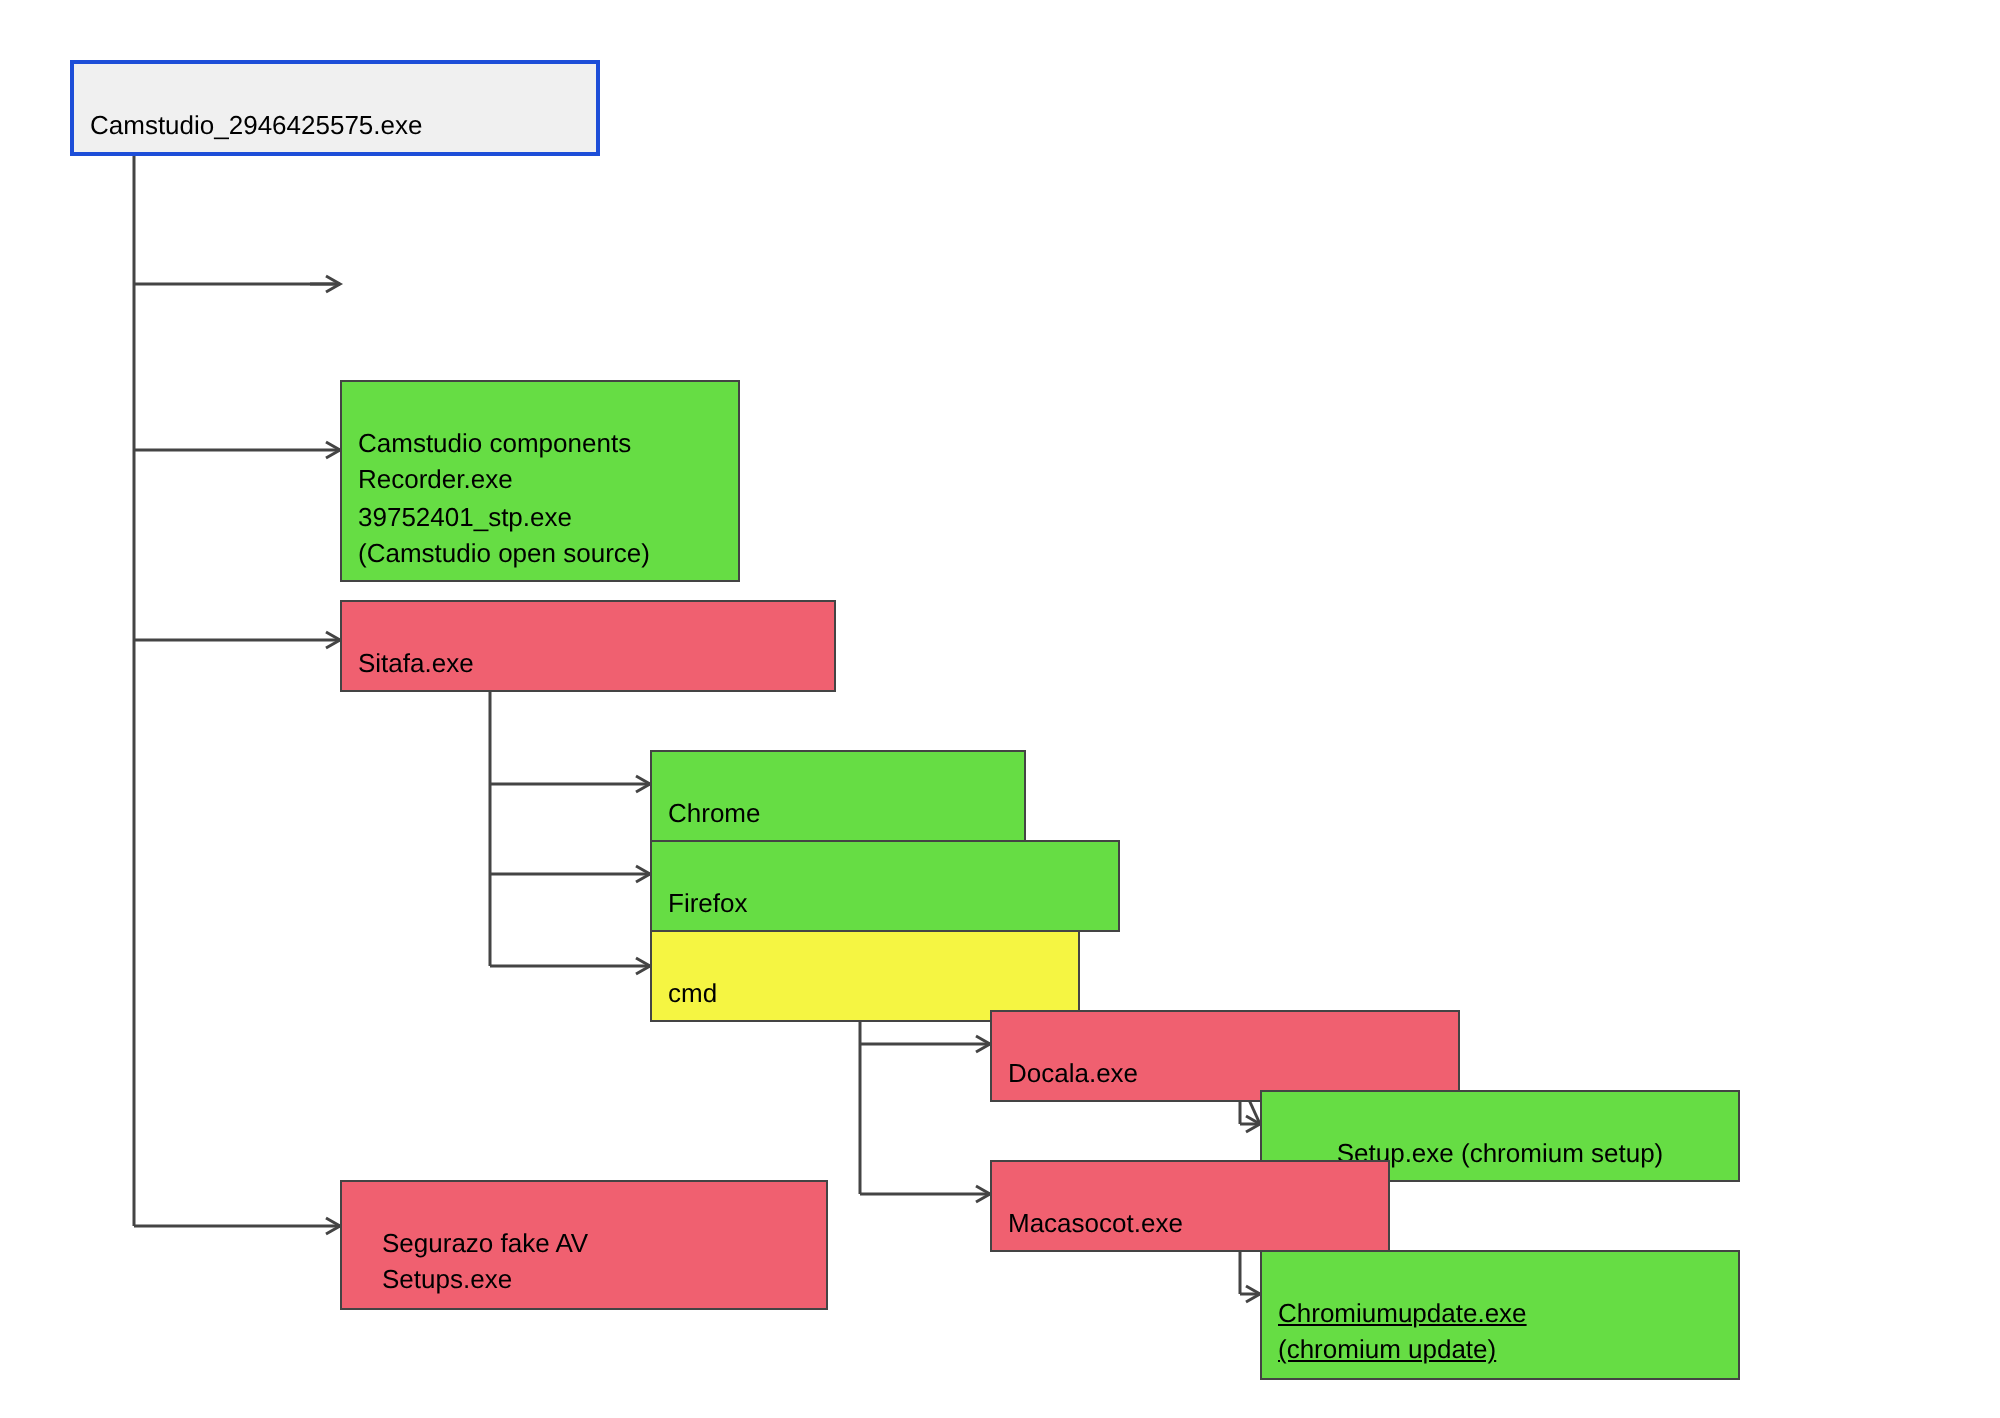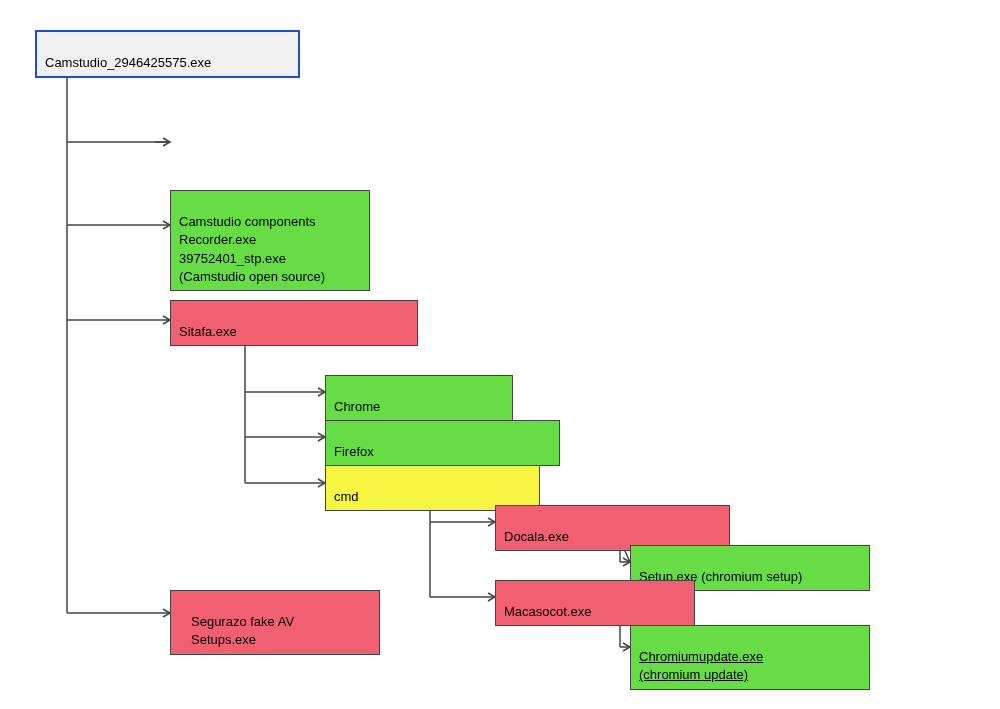--- a/index.html
+++ b/index.html
@@ -130,25 +130,25 @@
   </div>
 
   <div class="node node-yellow" style="left:325px;top:465px;width:215px;">
     <span>cmd</span>
   </div>
 
   <div class="node node-red" style="left:495px;top:505px;width:235px;">
     <span>Docala.exe</span>
   </div>
 
-  <div class="node node-green" style="left:630px;top:545px;width:240px;">
+  <div class="node node-green" style="left:630px;top:545px;width:240px;text-align:center;">
     <span>Setup.exe (chromium setup)</span>
   </div>
 
-  <div class="node node-red" style="left:170px;top:590px;width:210px;padding-left:20px;">
+  <div class="node node-red" style="left:170px;top:590px;width:244px;padding-left:20px;">
     <span>Segurazo fake AV
 Setups.exe</span>
   </div>
 
   <div class="node node-red" style="left:495px;top:580px;width:200px;">
     <span>Macasocot.exe</span>
   </div>
 
   <div class="node node-green" style="left:630px;top:625px;width:240px;text-decoration:underline;">
     <span>Chromiumupdate.exe

